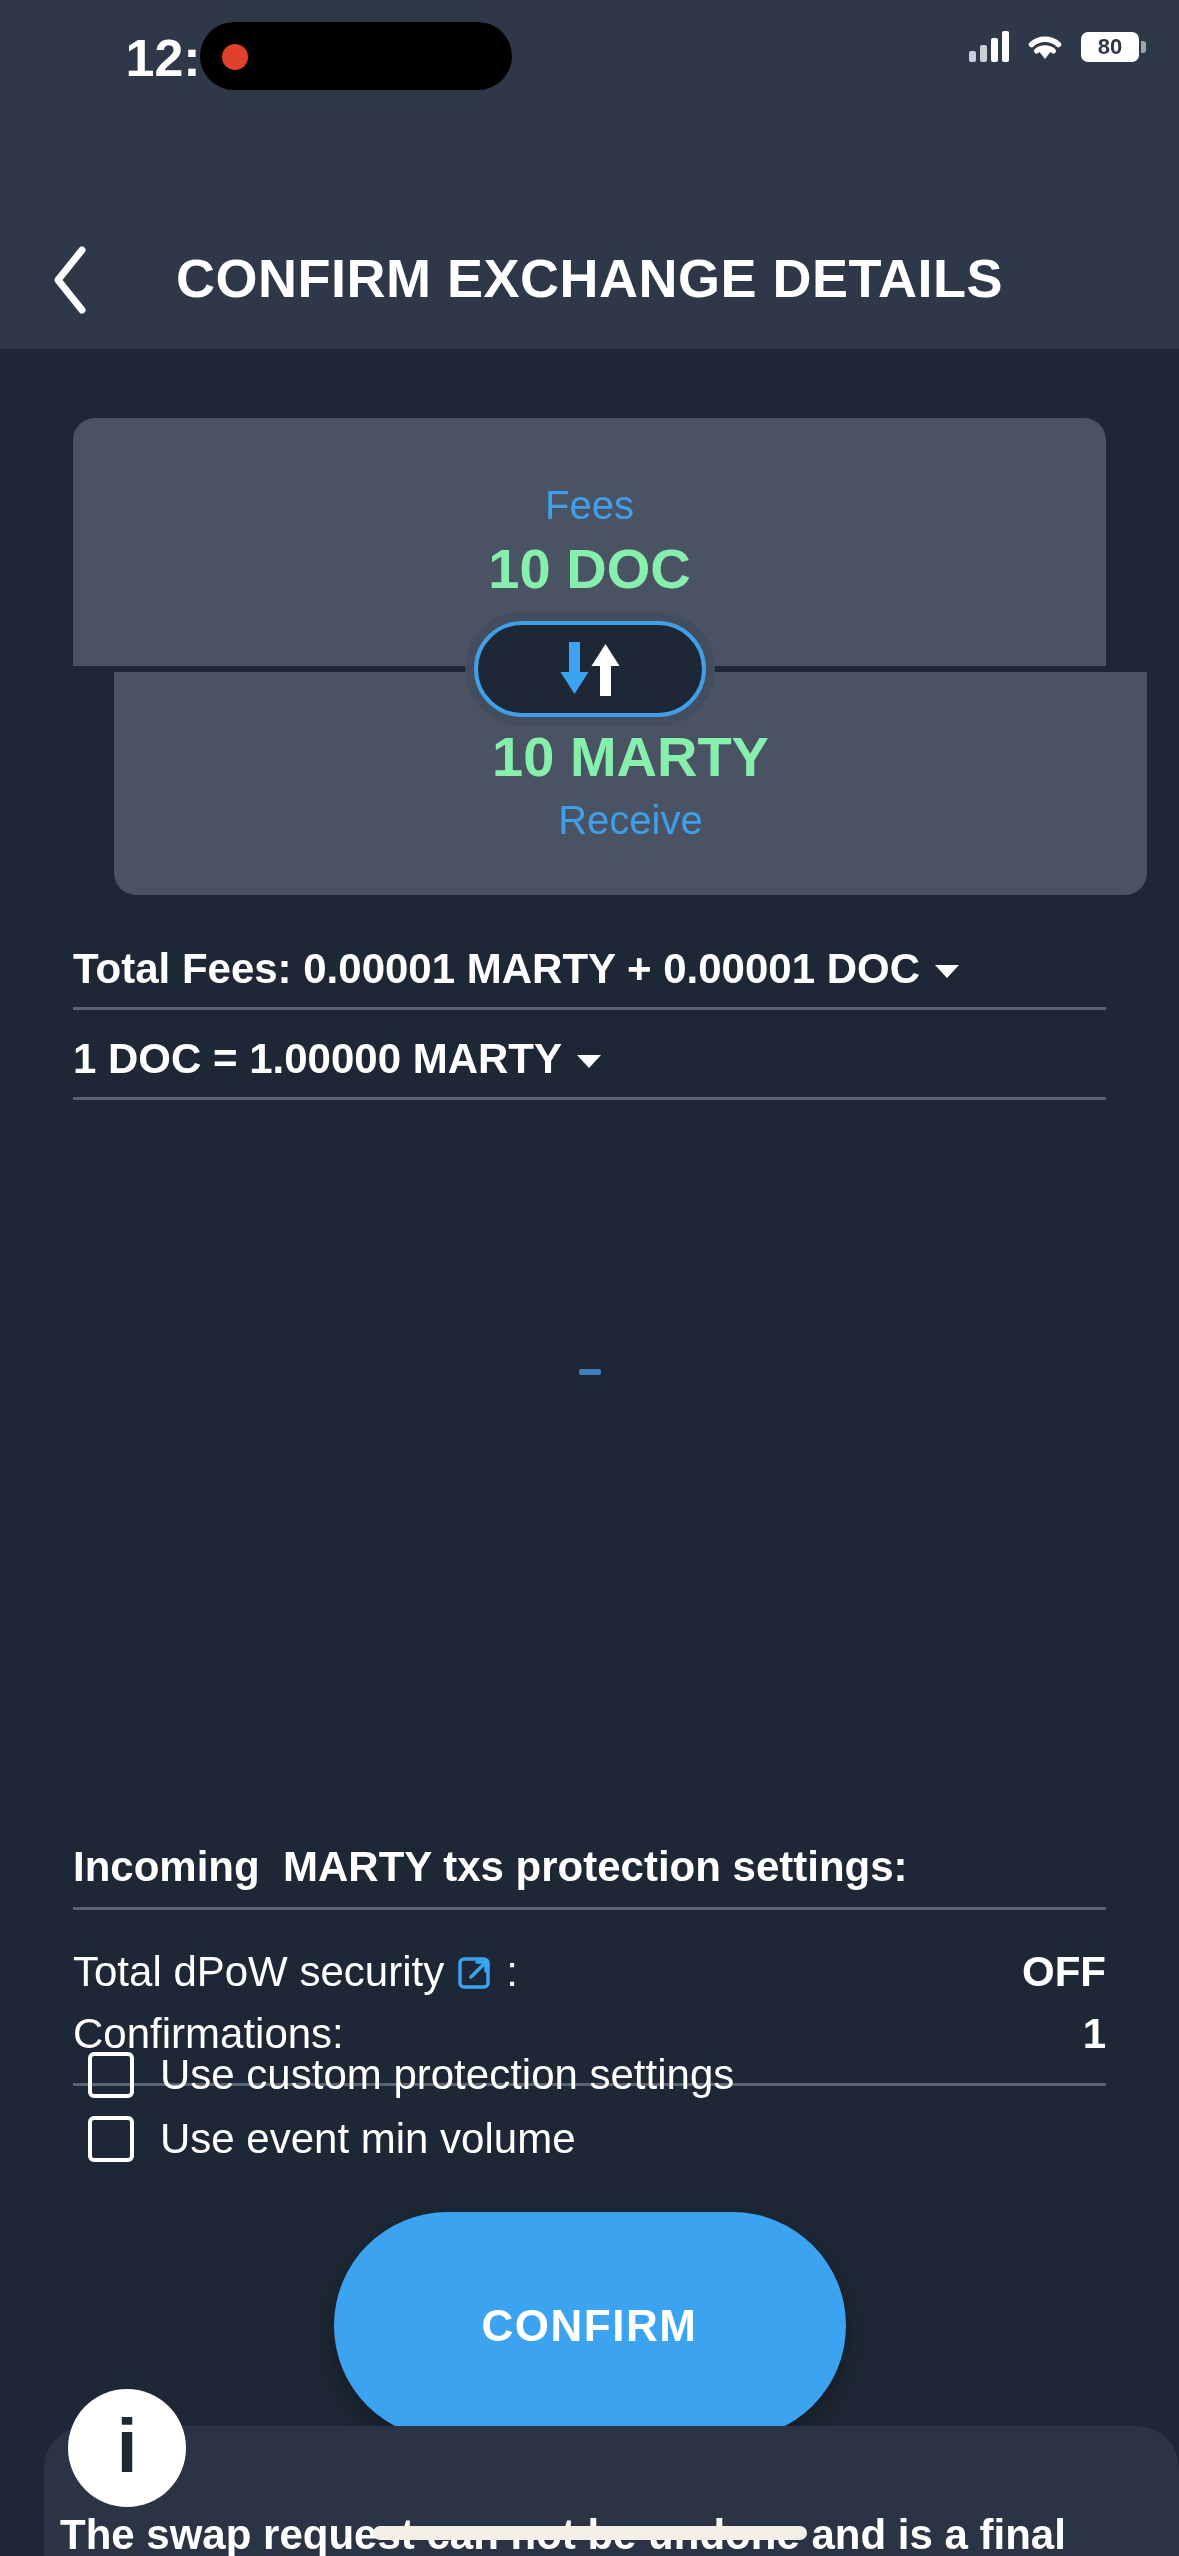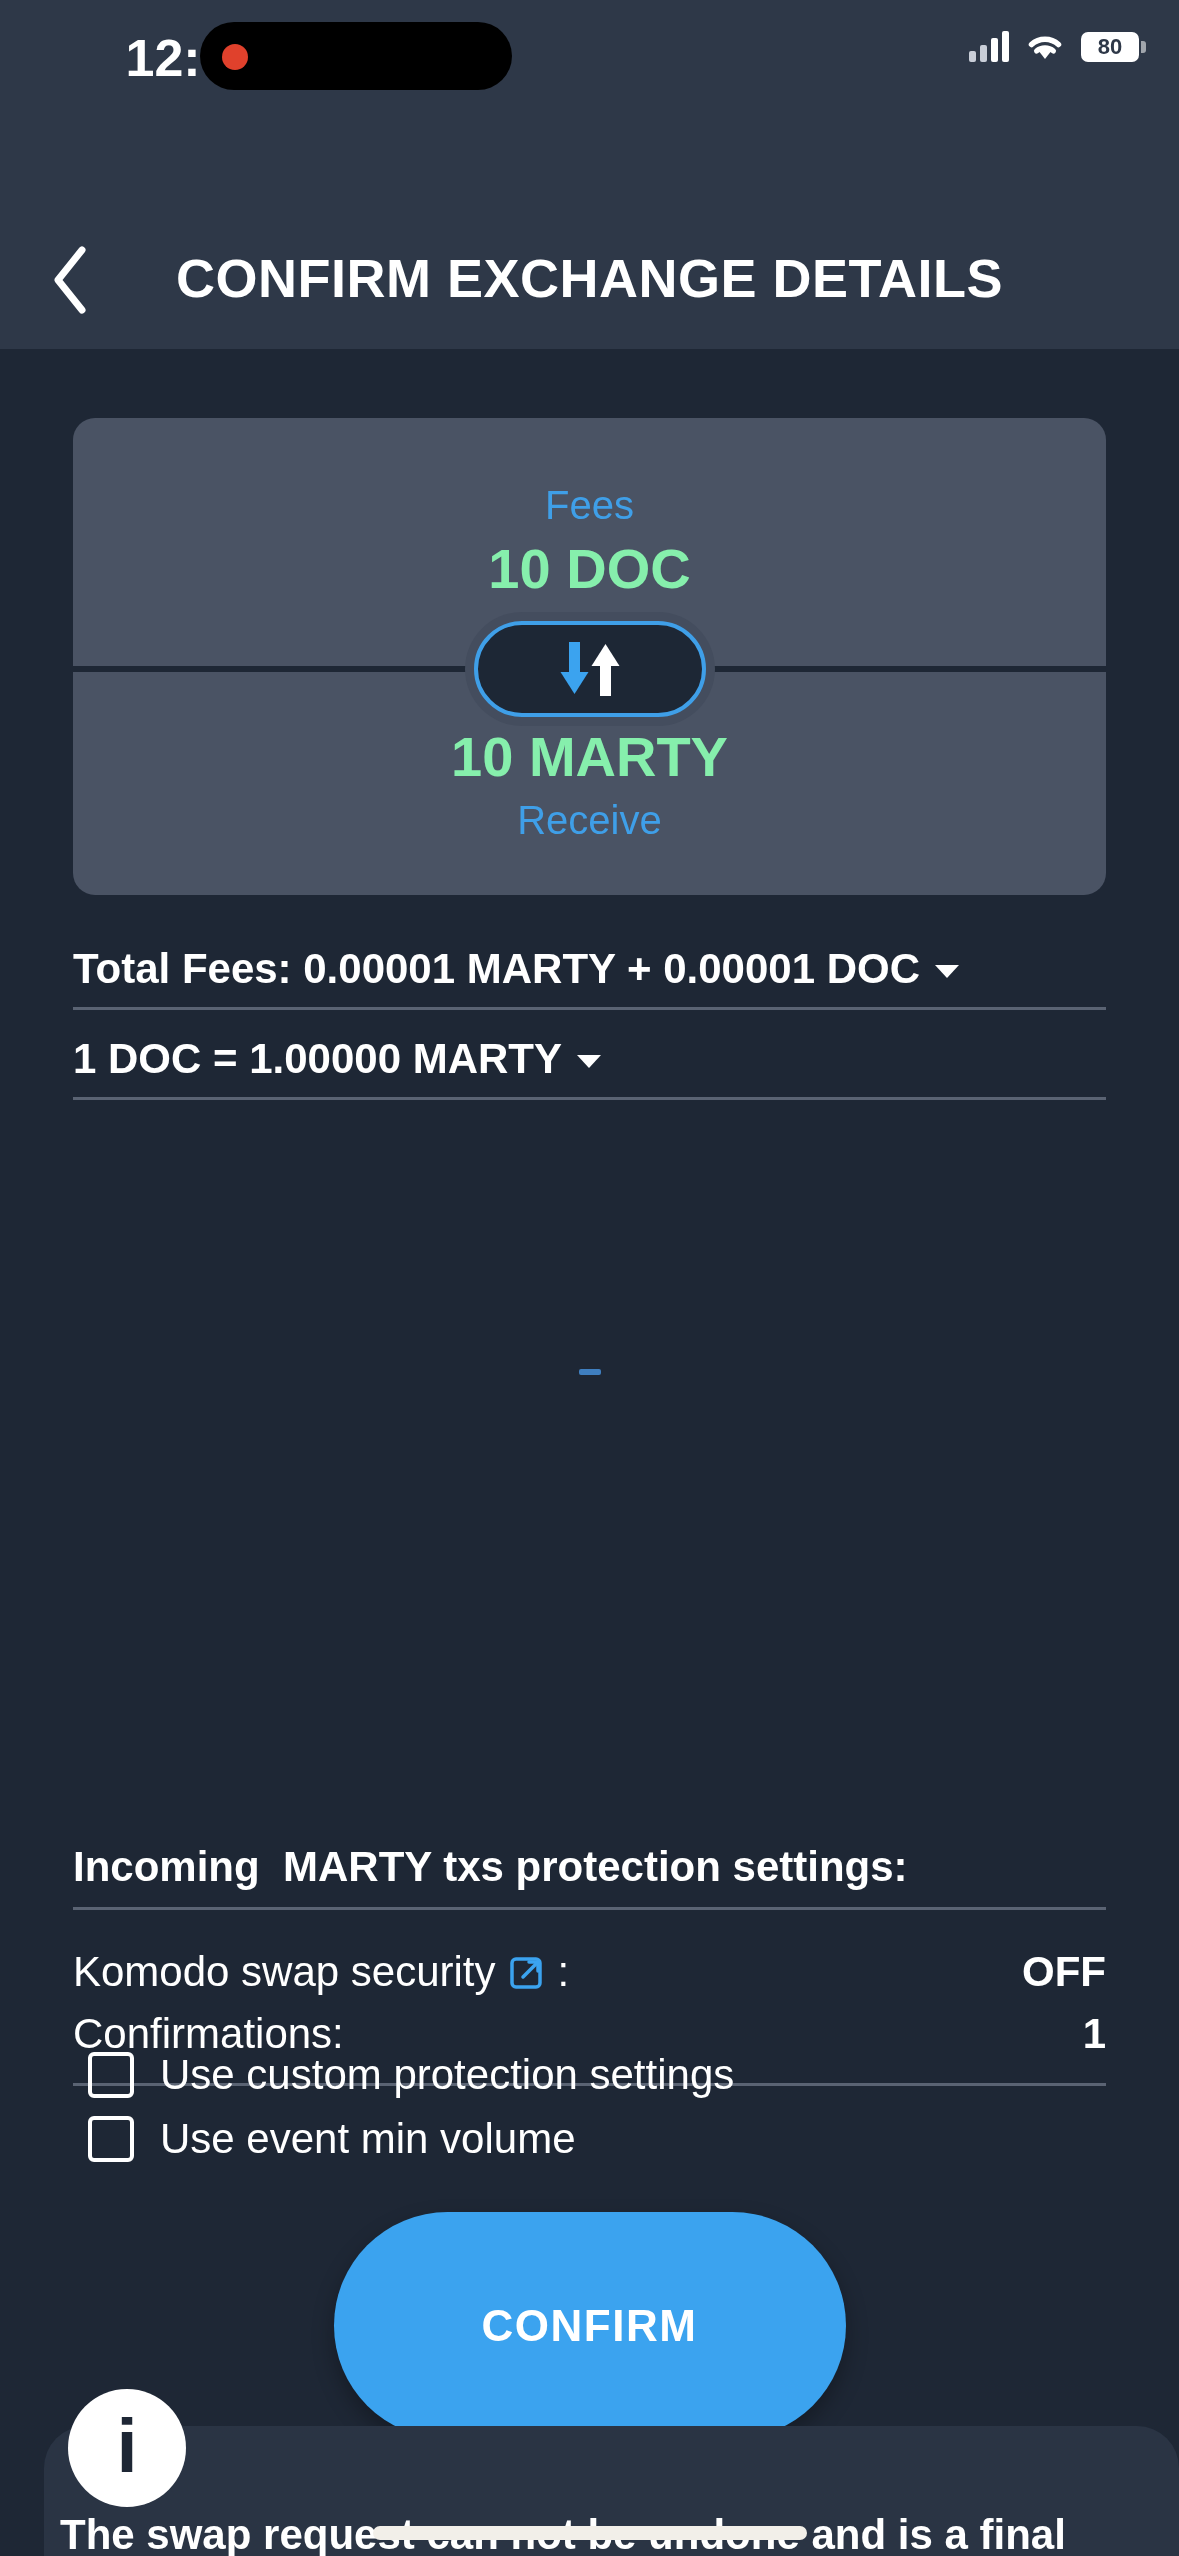--- a/index.html
+++ b/index.html
@@ -82,21 +82,21 @@
   .swap-card {
     position:absolute; left:73px; top:69px;
     width:1033px; height:477px;
   }
   .swap-half {
     position:absolute; left:0; width:1033px;
     background:#4a5364;
     display:flex; flex-direction:column; align-items:center; justify-content:center;
   }
   .swap-half.top { top:0; height:248px; border-radius:22px 22px 0 0; }
-  .swap-half.bot { top:254px; height:223px; border-radius:0 0 22px 22px; }
+  .swap-half.bot { top:254px; height:223px; border-radius:0 0 22px 22px;margin-left:41px; }
   .swap-label { font-size:40px; color:#3f9fe8; font-weight:400; line-height:1.18; }
   .swap-amount { font-size:56px; color:#86efac; font-weight:700; line-height:1.2; }
   .swap-half.top .swap-amount { margin-top:6px; }
   .swap-half.bot .swap-label { margin-top:6px; }
 
   .swap-toggle {
     position:absolute; left:50%; top:251px; transform:translate(-50%,-50%);
     width:232px; height:96px;
     background:#1d2735;
     border:4px solid #3f9fe8;
@@ -288,21 +288,21 @@
 
     <div class="mid-dash"></div>
 
     <div class="sect-head" style="top:1494px; top:1494px;">
       <span class="t">Incoming  MARTY txs protection settings:</span>
     </div>
 
     <div class="kv-block" style="top:1592px;">
       <div class="kv-row">
         <span class="kv-key">
-          <span>Komodo swap security</span>
+          <span>Total dPoW security</span>
           <span class="ext-icon">
             <svg width="40" height="40" viewBox="0 0 40 40">
               <rect x="4" y="7" width="28" height="28" rx="4" stroke="#3ba3ef" stroke-width="3.5" fill="none"></rect>
               <path d="M15 25 L29 11" stroke="#3ba3ef" stroke-width="3.5" stroke-linecap="round"></path>
               <path d="M21 10 L30 10 L30 19" stroke="#3ba3ef" stroke-width="3.5" fill="none" stroke-linecap="round" stroke-linejoin="round"></path>
             </svg>
           </span>
           <span>:</span>
         </span>
         <span class="kv-val bold">OFF</span>

